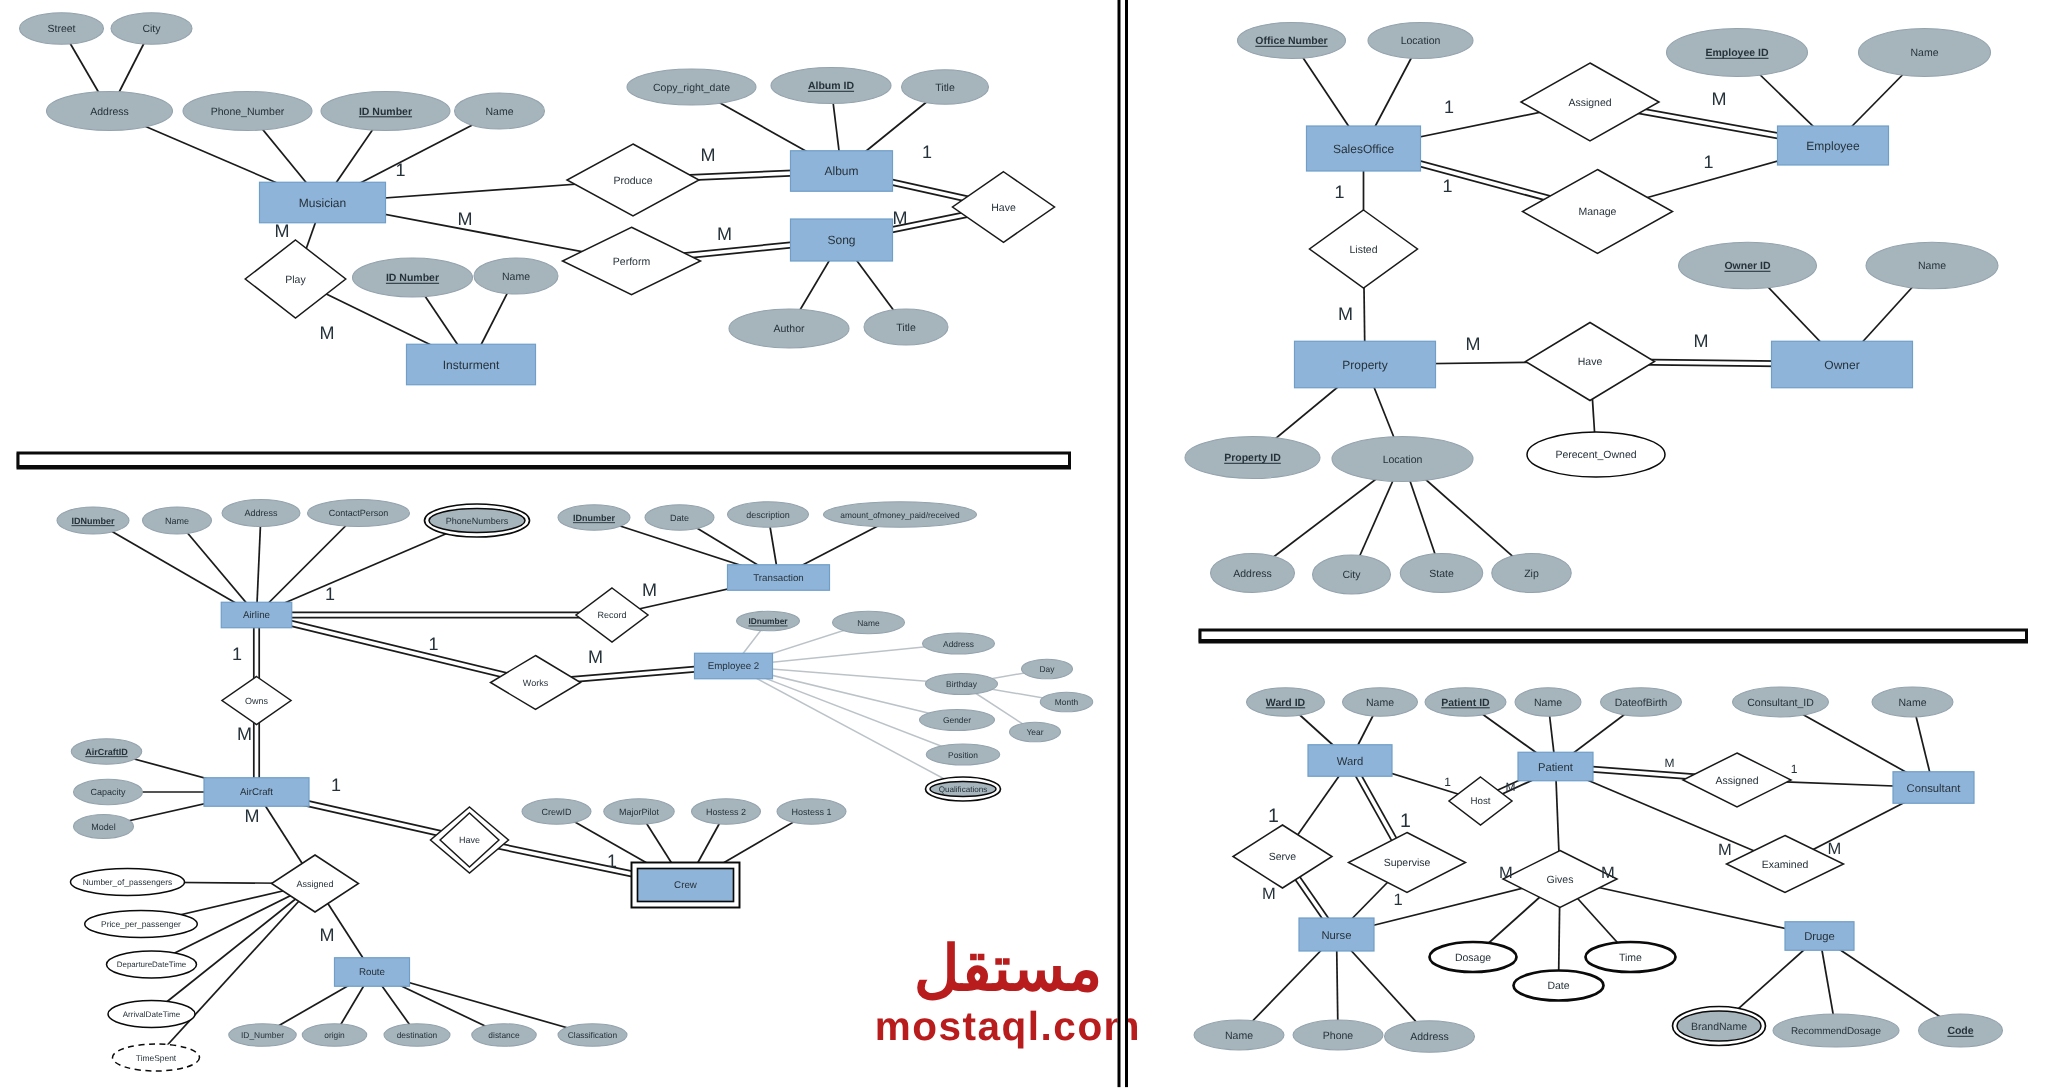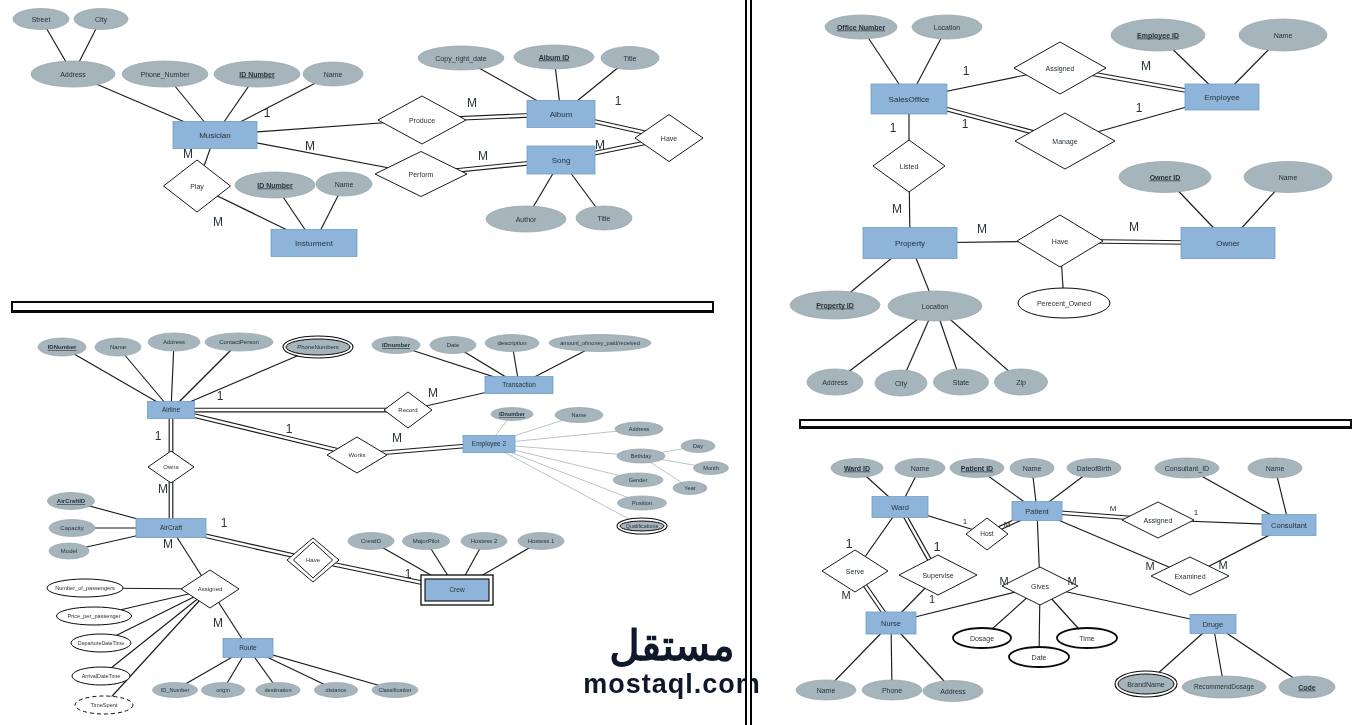--- a/index.html
+++ b/index.html
@@ -1,21 +1,21 @@
 <!DOCTYPE html>
 <html><head>
 <meta charset="utf-8">
 <style>
   html,body{margin:0;padding:0;background:#fff;}
   #canvas{position:relative;width:1364px;height:725px;background:#fff;overflow:hidden;
           font-family:"Liberation Sans",sans-serif;}
   #diagram-svg{position:absolute;left:0;top:0;}
   svg text{font-family:"Liberation Sans",sans-serif;fill:#26323a;}
   .watermark{position:absolute;left:552px;top:625px;width:240px;text-align:center;
-             color:#0f172a;pointer-events:none;line-height:1;}
+             color:#b91c1c;pointer-events:none;line-height:1;}
   .watermark .ar{font-size:42px;font-weight:bold;}
   .watermark .lat{font-size:27px;font-weight:bold;letter-spacing:1px;margin-top:4px;}
   .vdivider{position:absolute;left:745px;top:0;height:725px;width:3px;background:#fff;
             border-left:2px solid #000;border-right:2px solid #000;}
   .hbar{position:absolute;background:#fff;border:2px solid #0a0a0a;box-shadow:0 1px 0 #0a0a0a;}
   .hbar1{left:11px;top:301px;width:699px;height:7px;}
   .hbar2{left:799px;top:419px;width:549px;height:5px;}
 </style>
 </head>
 <body>

